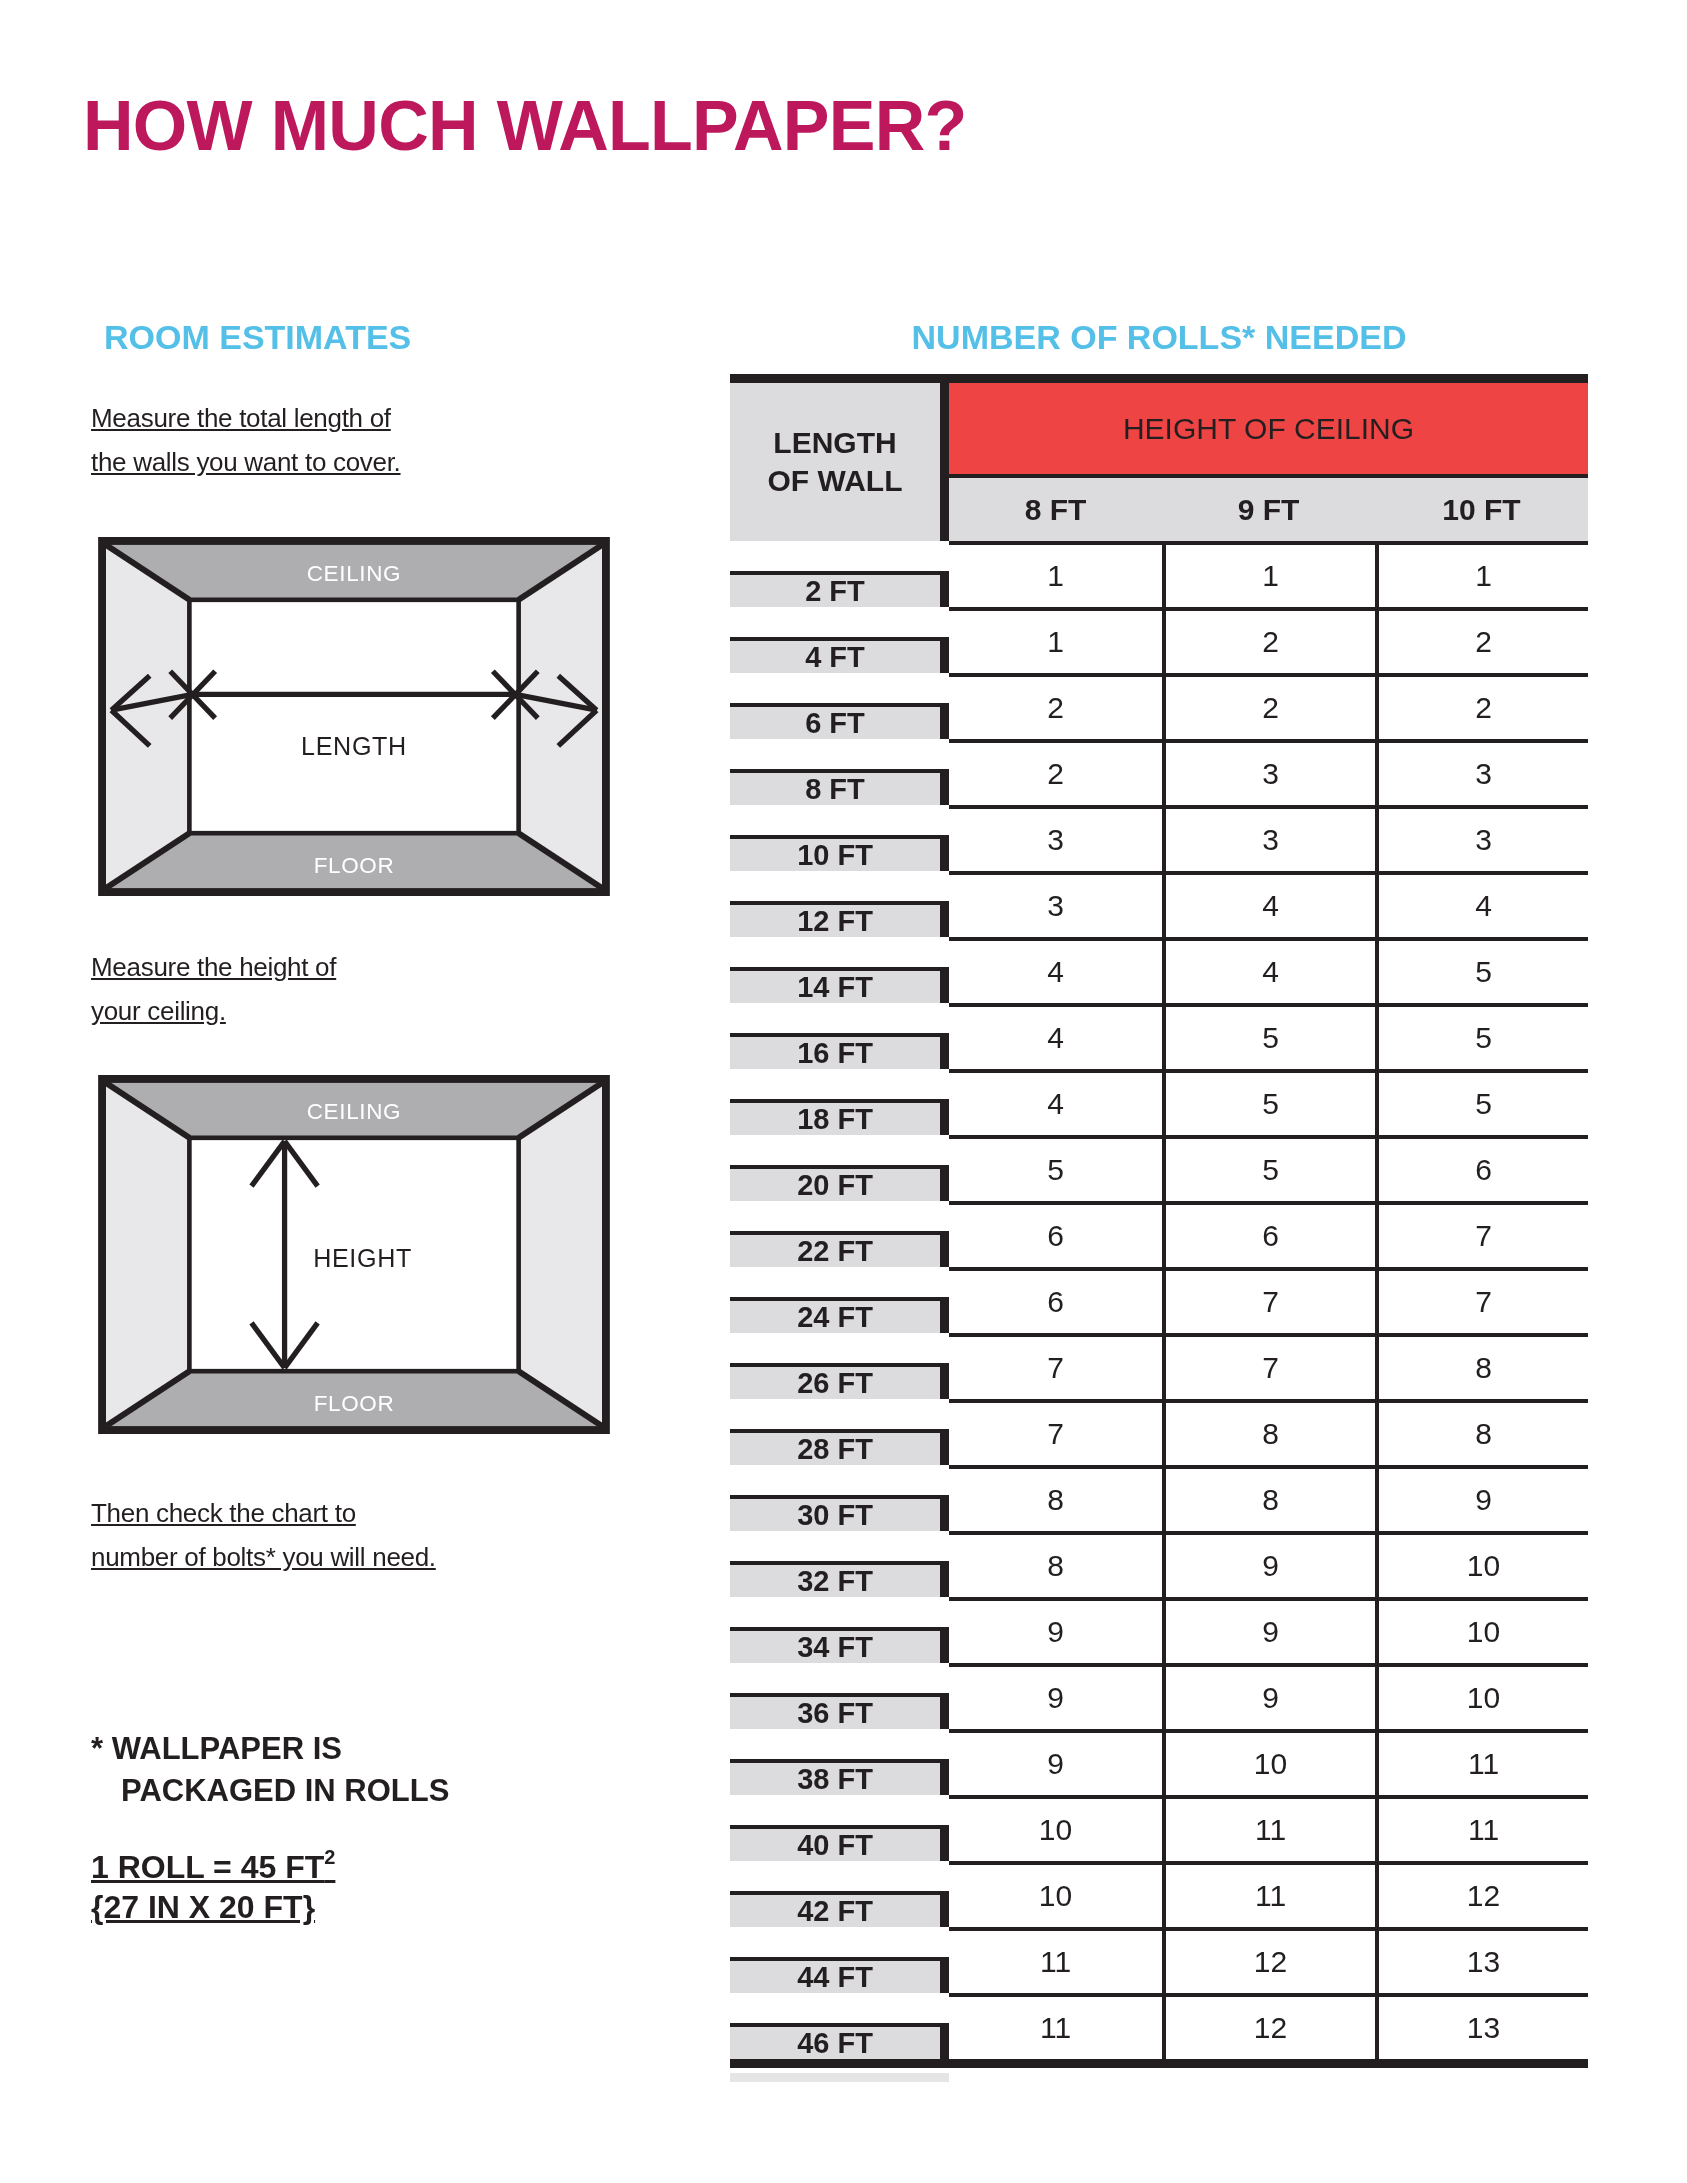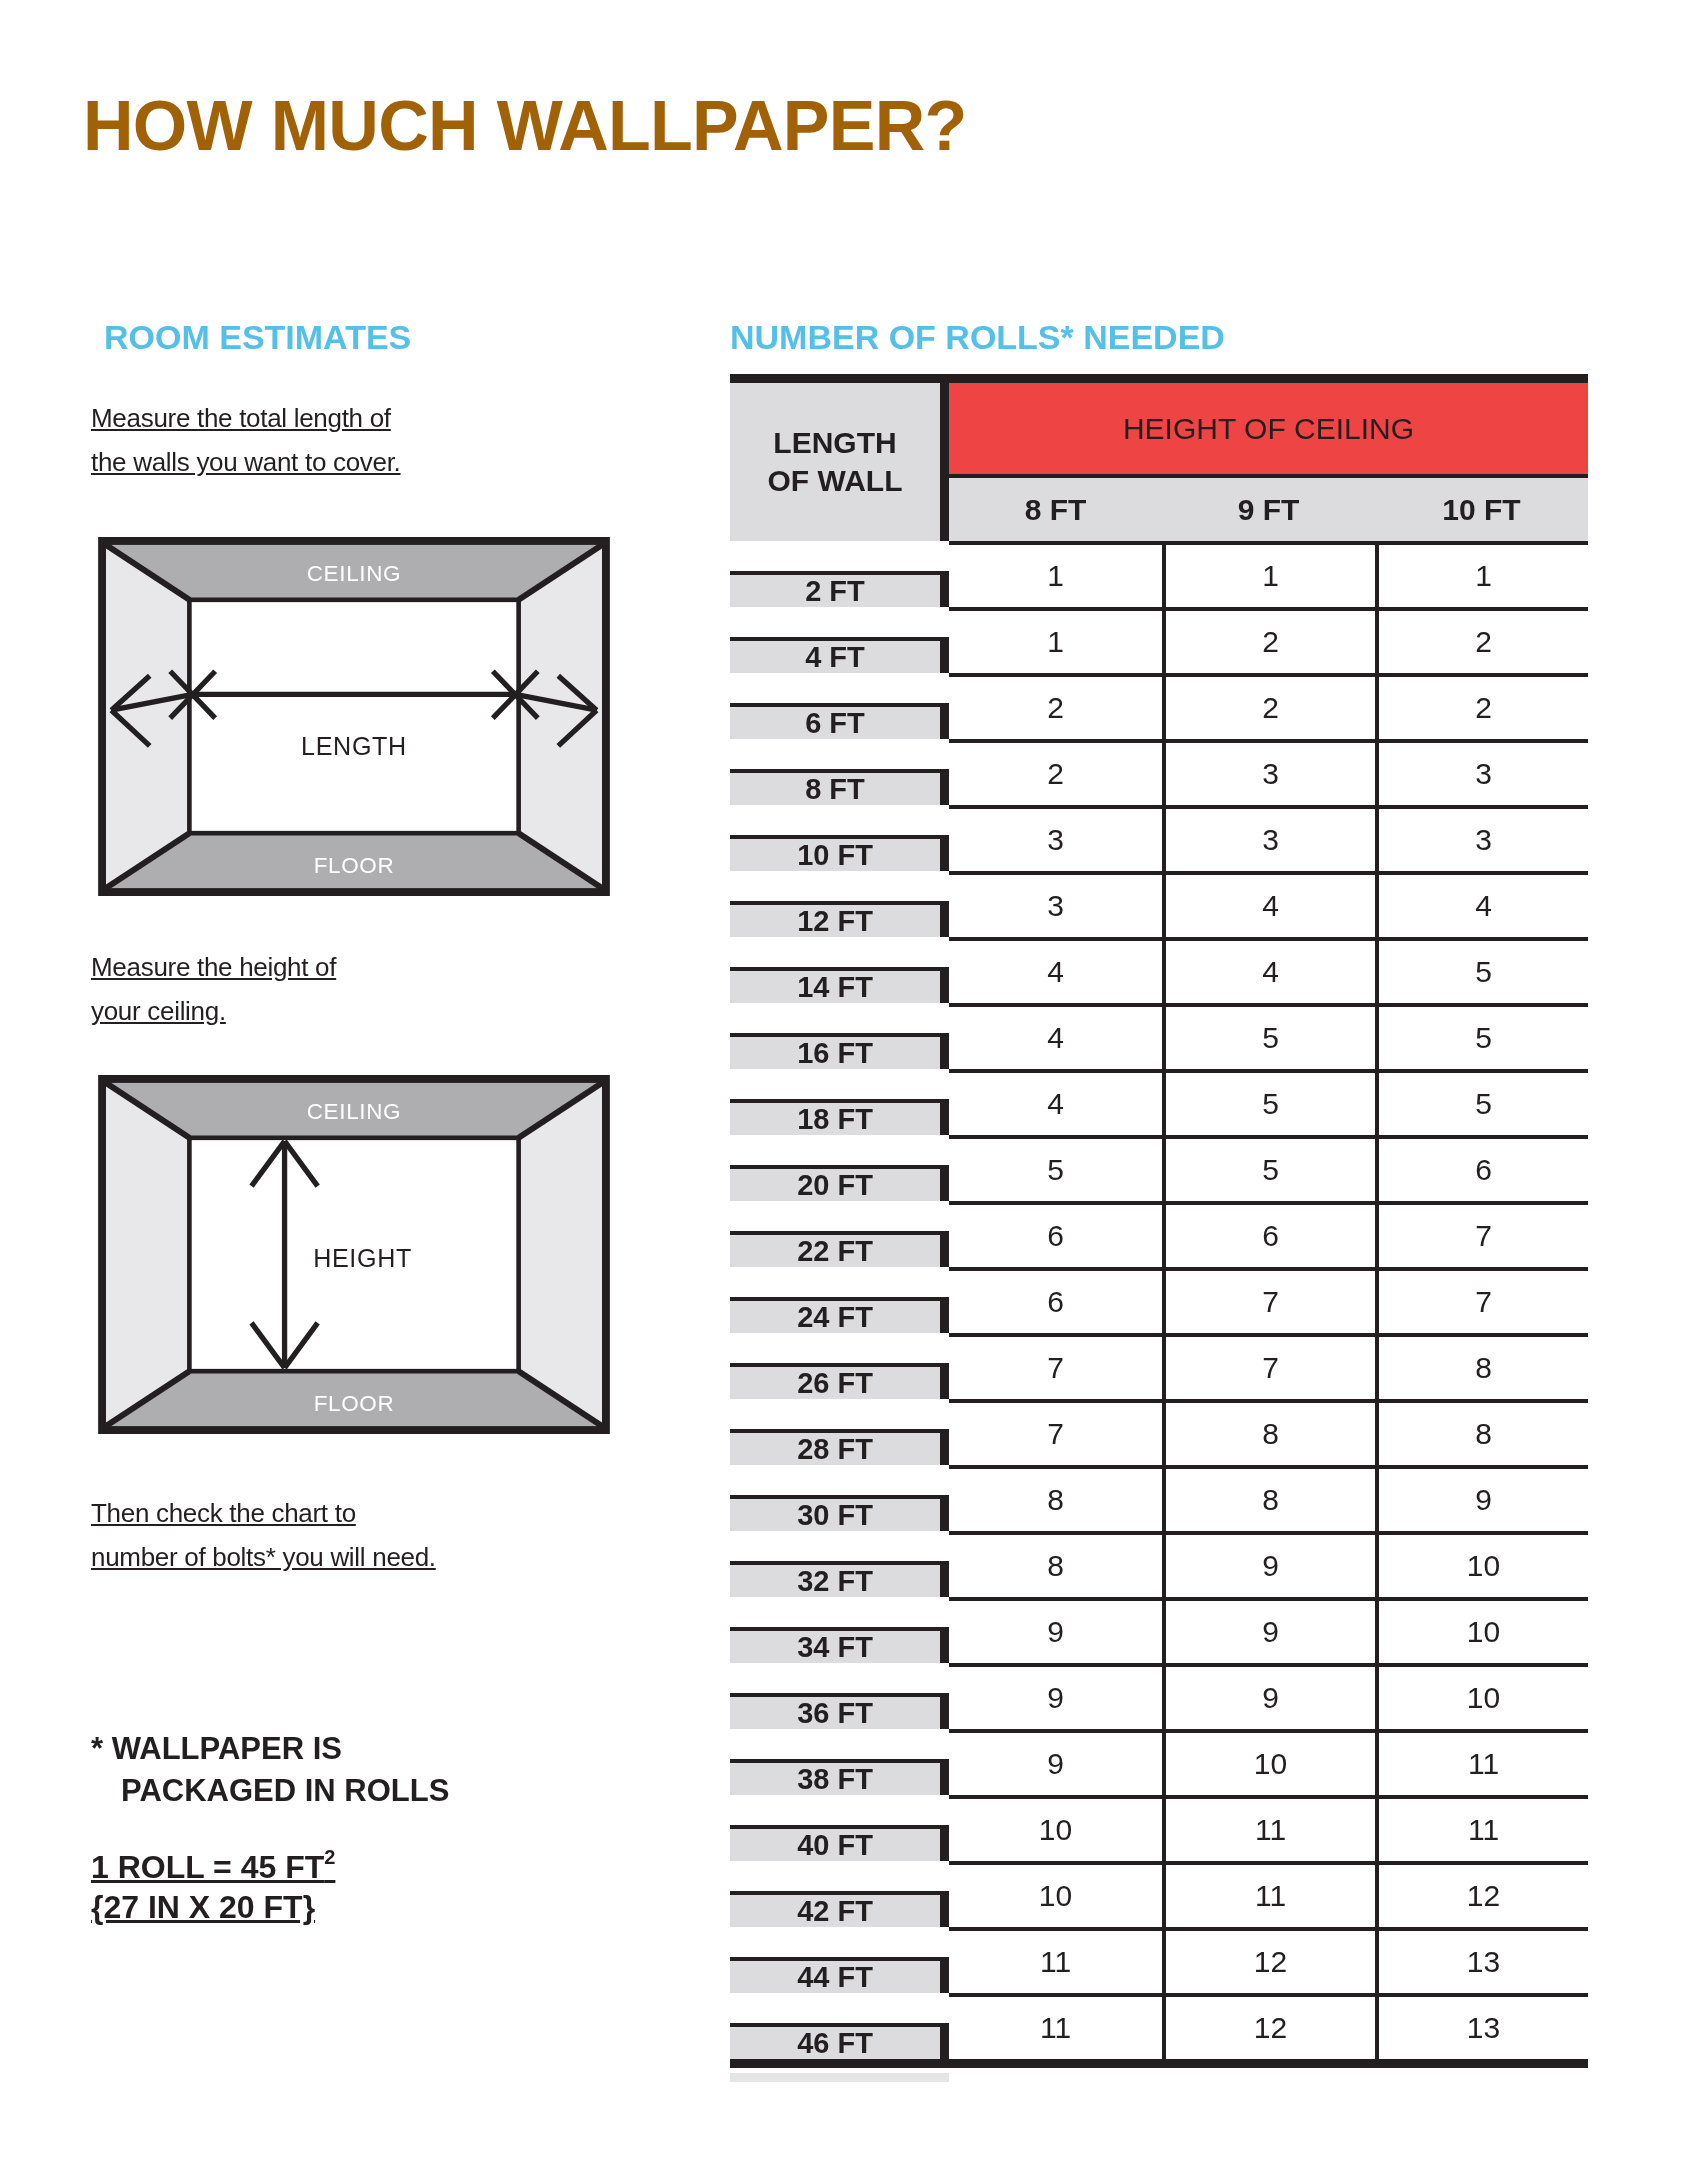--- a/index.html
+++ b/index.html
@@ -1,23 +1,23 @@
 <!DOCTYPE html>
 <html style="font-size:10.6px"><head>
 <meta charset="utf-8">
 <style>
   html,body{margin:0;padding:0;background:#ffffff;}
   #page{position:relative;width:1687px;height:2183px;background:#ffffff;overflow:hidden;
         font-family:"Liberation Sans", sans-serif;color:#231F20;}
   .abs{position:absolute;}
   
-  #title{left:83px;top:86px;font-size:70px;font-weight:bold;color:#a16207;letter-spacing:-0.7px;white-space:nowrap;}
+  #title{left:83px;top:86px;font-size:70px;font-weight:bold;color:#be185d;letter-spacing:-0.7px;white-space:nowrap;}
   .section-heading{font-size:34px;font-weight:bold;color:#54C0E8;letter-spacing:0px;white-space:nowrap;}
   #room-heading{left:91px;top:318px;margin-left:13px;}
-  #table-heading{left:730px;top:318px;width:858px;}
+  #table-heading{left:730px;top:318px;width:858px;text-align:center;}
   
   .para{font-size:26px;line-height:44px;letter-spacing:-0.3px;text-decoration:underline;}
   #para1{left:91px;top:396px;}
   #para2{left:91px;top:945px;}
   #para3{left:91px;top:1491px;}
   
   #footnote{left:91px;top:1728px;font-size:31px;font-weight:bold;line-height:42px;}
   #footnote .indent{padding-left:30px;display:block;text-align:center;}
   #rollinfo{left:91px;top:1847px;font-size:32px;font-weight:bold;line-height:40px;text-decoration:underline;}
   #rollinfo sup{font-size:20px;vertical-align:top;line-height:1;}

